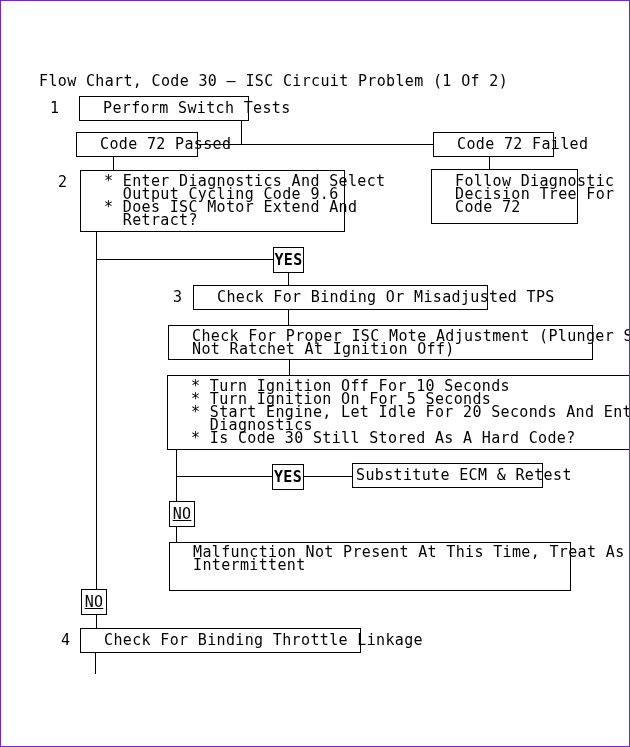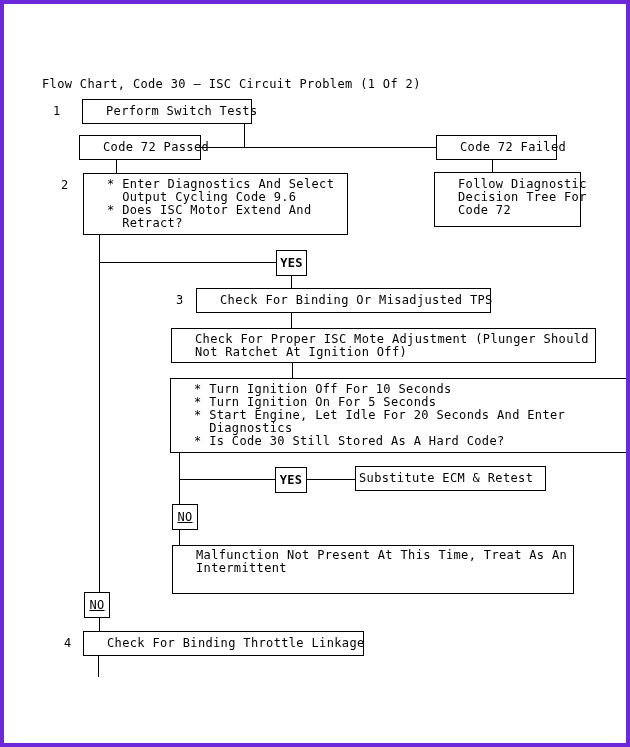--- a/index.html
+++ b/index.html
@@ -7,26 +7,26 @@
     padding: 0;
     background: #ffffff;
   }
   .page {
     position: relative;
     width: 630px;
     height: 747px;
     background: #ffffff;
     overflow: hidden;
     font-family: "DejaVu Sans Mono", "Liberation Mono", monospace;
-    font-size: 12px;
+    font-size: 15px;
     line-height: 13px;
     letter-spacing: 0.35px;
     color: #000000;
     box-sizing: border-box;
-    border: 4px solid #6d28d9;
+    border: 1px solid #6d28d9;
   }
   .title {
     position: absolute;
     left: 38px;
     top: 74px;
     white-space: pre;
   }
   .ln {
     position: absolute;
     background: #000000;

